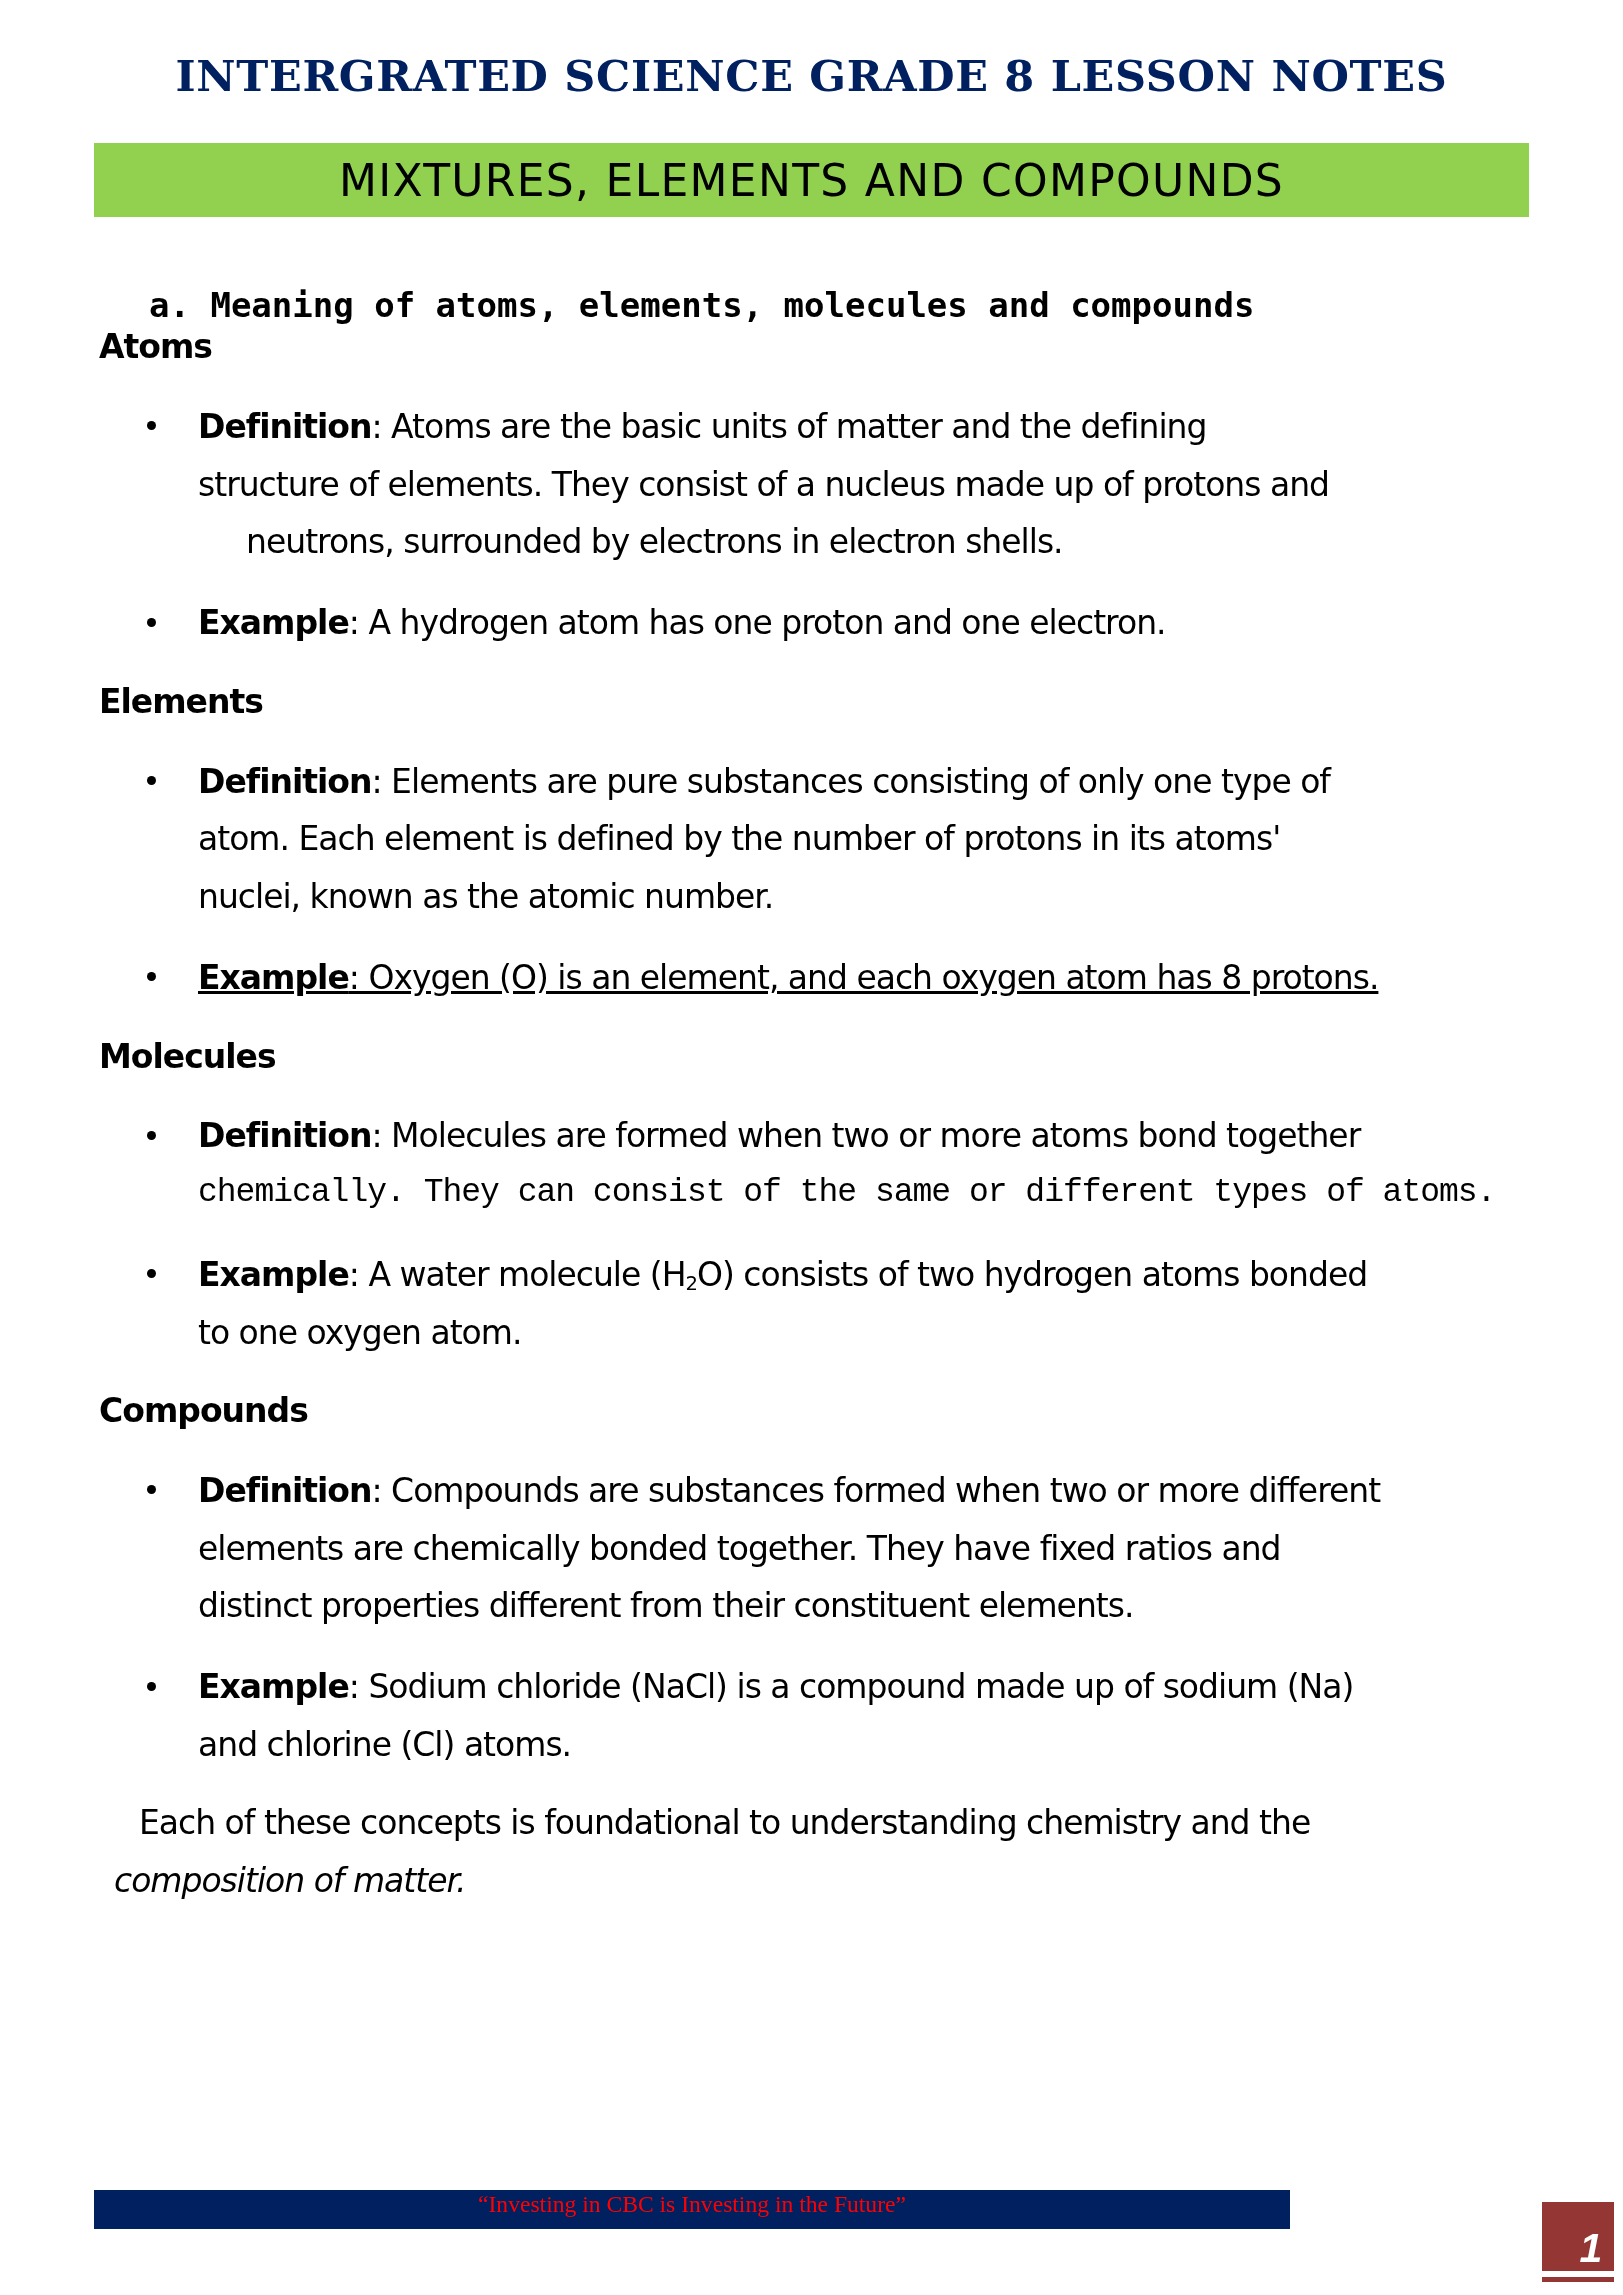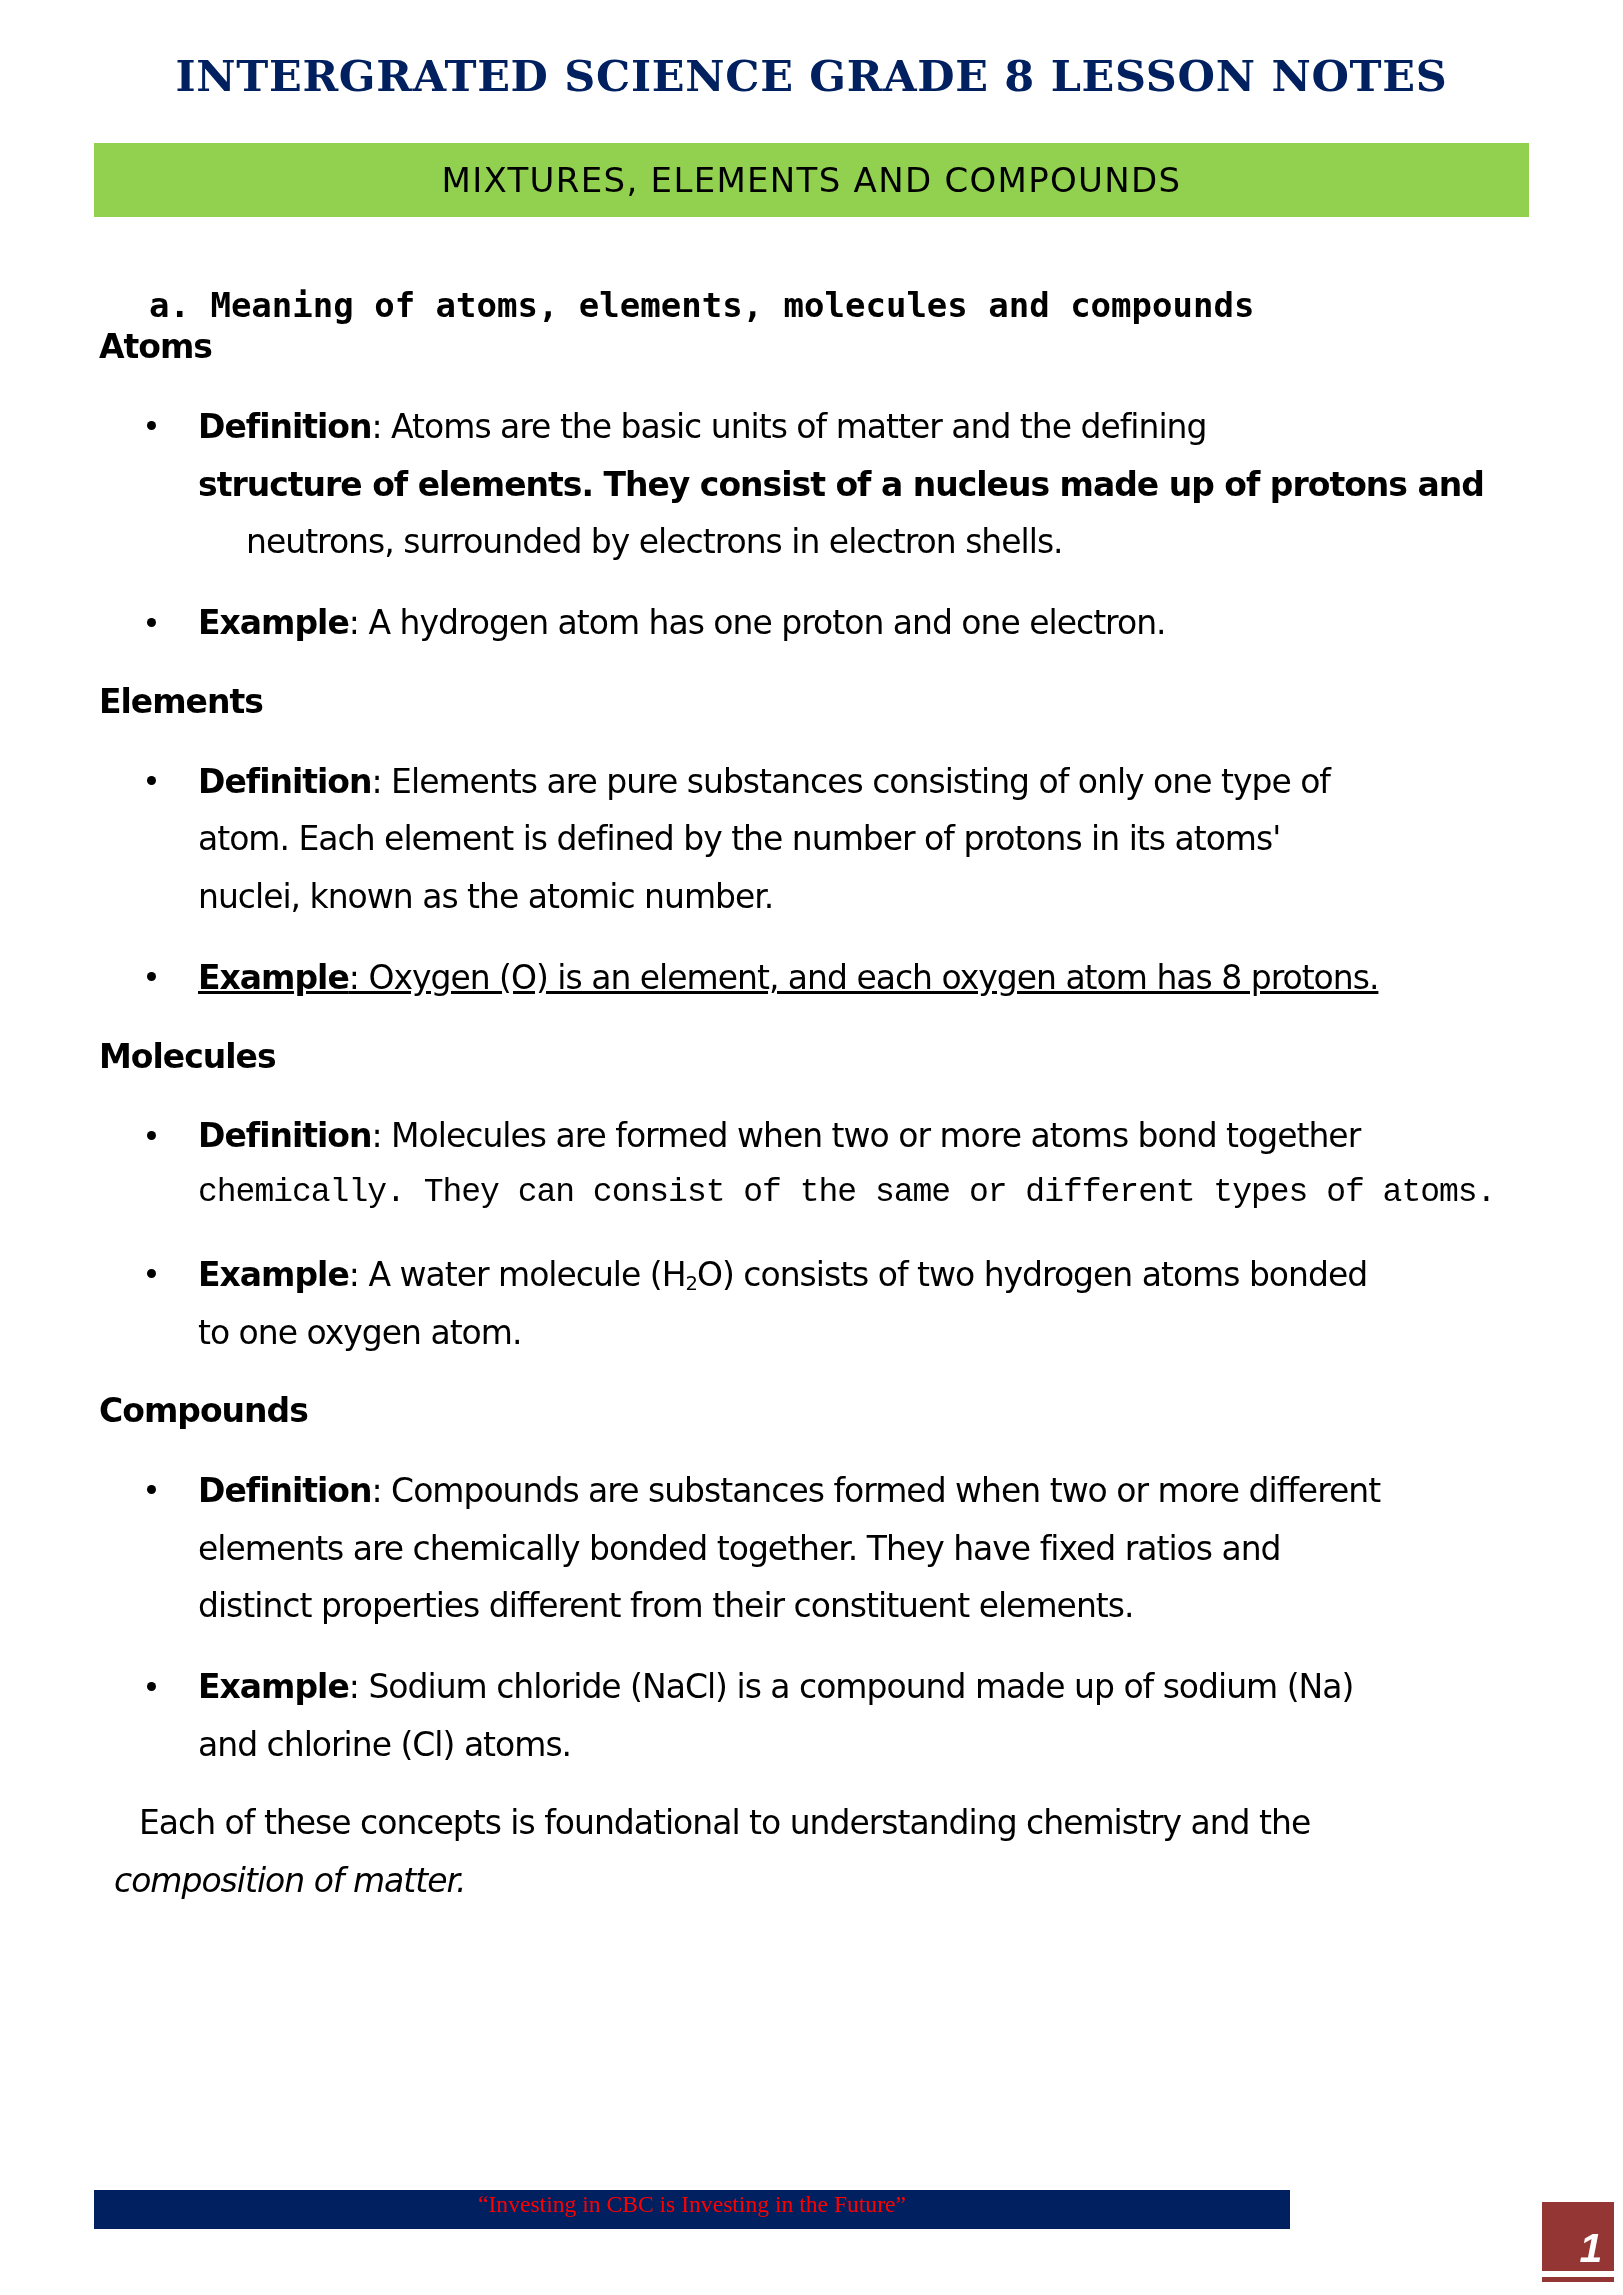--- a/index.html
+++ b/index.html
@@ -12,21 +12,21 @@
     font-family: "DejaVu Serif", serif; font-weight: bold;
     font-size: 43px; line-height: 59px; letter-spacing: 0.7px;
     white-space: nowrap;
   }
   .banner {
     position: absolute; left: 94px; top: 143px; width: 1435px; height: 74px;
     background: #92D050;
     display: flex; align-items: center; justify-content: center;
   }
   .banner-text {
-    font-family: "DejaVu Sans", sans-serif; font-size: 34px; color: #000;
+    font-family: "DejaVu Sans", sans-serif; font-size: 44px; color: #000;
     letter-spacing: 1.3px; white-space: nowrap;
   }
 
   .body-text {
     font-family: "DejaVu Sans", sans-serif; color: #000;
     font-size: 33px; letter-spacing: -1px;
   }
   .abs { position: absolute; white-space: nowrap; }
   .subheading { font-family: "DejaVu Sans Mono", monospace; font-weight: bold; font-size: 34px; letter-spacing: 0px; }
   .section-heading { font-weight: bold; }
@@ -65,21 +65,21 @@
   <div class="banner">
     <span class="banner-text">MIXTURES, ELEMENTS AND COMPOUNDS</span>
   </div>
 
   <div class="body-text">
     <div class="abs subheading" style="left:149px; top:249px;margin-top:36px;">a. Meaning of atoms, elements, molecules and compounds</div>
 
     <div class="abs section-heading" style="left:99px; top:327px;">Atoms</div>
     <span class="bullet" style="left:147px; top:421px;"></span>
     <div class="abs" style="left:198px; top:407px;"><span class="bl">Definition</span><span>: Atoms are the basic units of matter and the defining</span></div>
-    <div class="abs" style="left:198px; top:465px;font-weight:bold;">structure of elements. They consist of a nucleus made up of protons and</div>
+    <div class="abs" style="left:198px; top:465px;">structure of elements. They consist of a nucleus made up of protons and</div>
     <div class="abs" style="left:198px; top:522px;margin-left:48px;">neutrons, surrounded by electrons in electron shells.</div>
     <span class="bullet" style="left:147px; top:618px;"></span>
     <div class="abs" style="left:198px; top:603px;"><span class="bl">Example</span><span>: A hydrogen atom has one proton and one electron.</span></div>
 
     <div class="abs section-heading" style="left:99px; top:682px;">Elements</div>
     <span class="bullet" style="left:147px; top:776px;"></span>
     <div class="abs" style="left:198px; top:762px;"><span class="bl">Definition</span><span>: Elements are pure substances consisting of only one type of</span></div>
     <div class="abs" style="left:198px; top:819px;">atom. Each element is defined by the number of protons in its atoms'</div>
     <div class="abs" style="left:198px; top:877px;">nuclei, known as the atomic number.</div>
     <span class="bullet" style="left:147px; top:972px;"></span>

